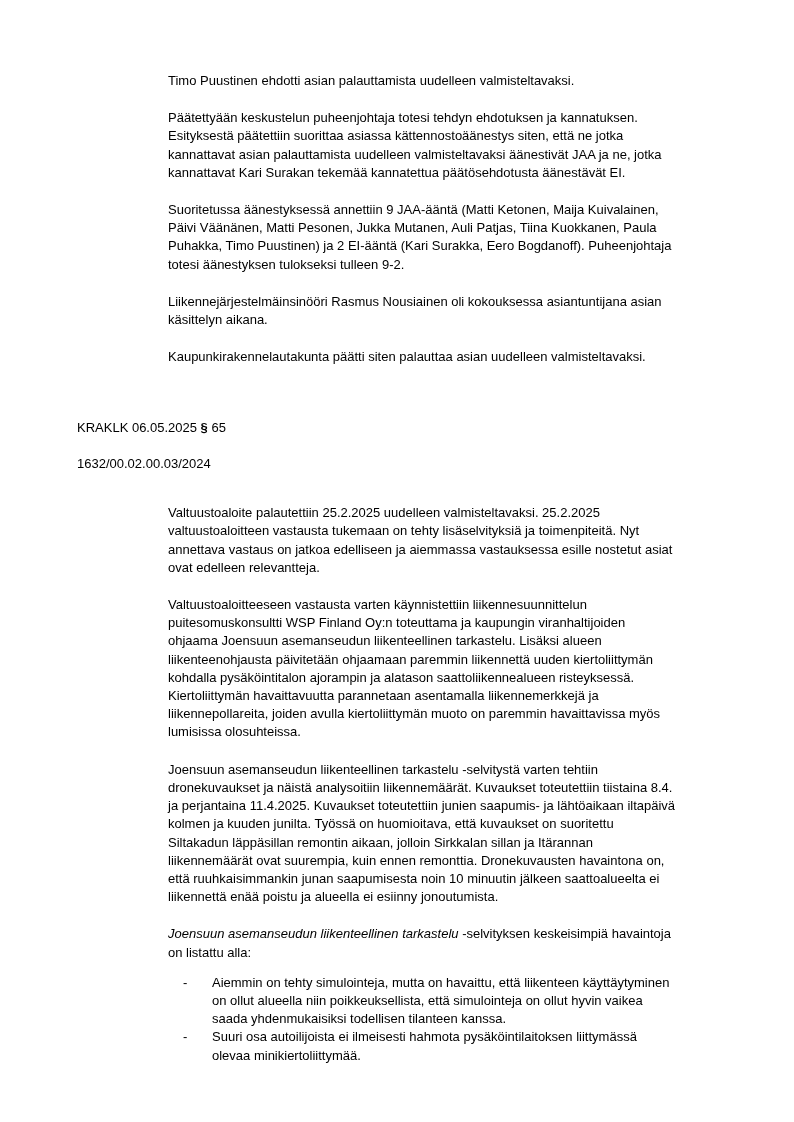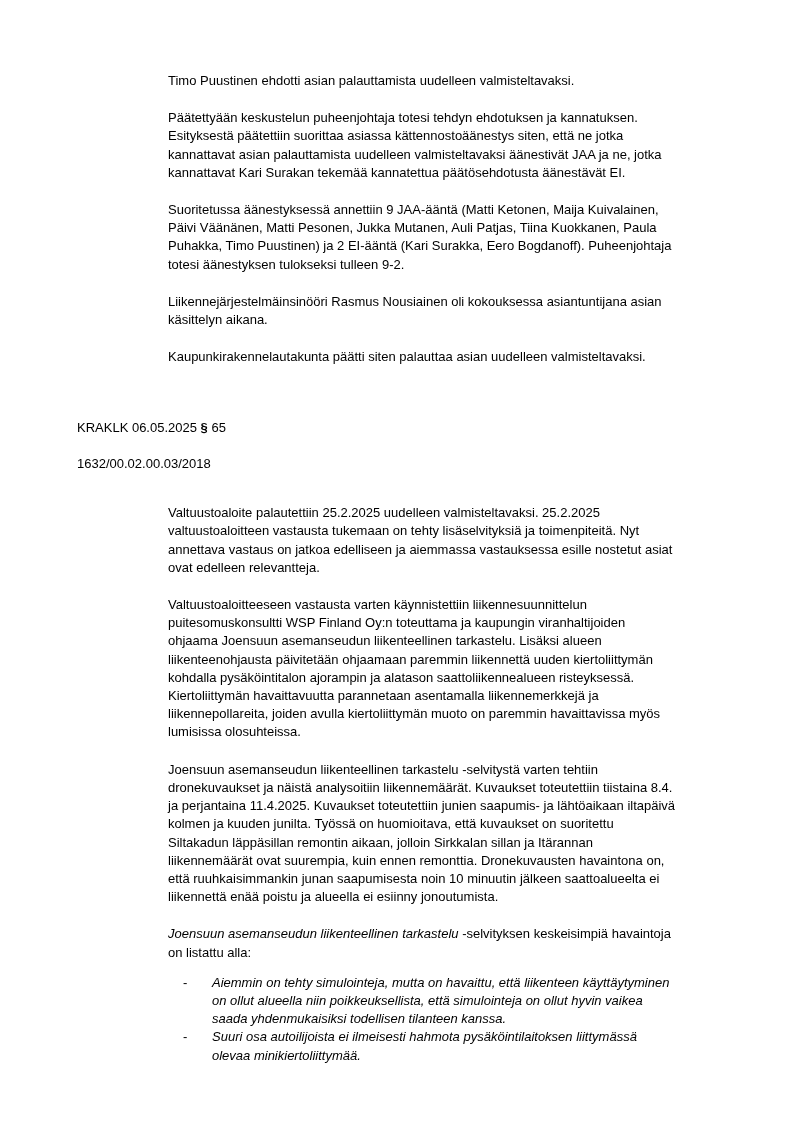--- a/index.html
+++ b/index.html
@@ -33,21 +33,21 @@
   .section-mark { font-weight: bold; }
   .italic { font-style: italic; }
   .para.no-gap { margin-bottom: 12px; }
   .list {
     margin-left: 168px;
     margin-right: 40px;
     margin-top: 6px;
   }
   .list-item { display: flex; padding-left: 15px; }
   .list-item .marker { flex: none; width: 29px; }
-  .list-item .item-text { flex: 1; white-space: pre-line; font-style: italic; }
+  .list-item .item-text { flex: 1; white-space: pre-line; }
 </style>
 </head>
 <body>
 
 <div class="page">
   <div class="content">
 
     <p class="para">Timo Puustinen ehdotti asian palauttamista uudelleen valmisteltavaksi.</p>
 
     <p class="para">Päätettyään keskustelun puheenjohtaja totesi tehdyn ehdotuksen ja kannatuksen.
@@ -60,21 +60,21 @@
 Puhakka, Timo Puustinen) ja 2 EI-ääntä (Kari Surakka, Eero Bogdanoff). Puheenjohtaja
 totesi äänestyksen tulokseksi tulleen 9-2.</p>
 
     <p class="para">Liikennejärjestelmäinsinööri Rasmus Nousiainen oli kokouksessa asiantuntijana asian
 käsittelyn aikana.</p>
 
     <p class="para">Kaupunkirakennelautakunta päätti siten palauttaa asian uudelleen valmisteltavaksi.</p>
 
     <div class="heading">
       <span>KRAKLK 06.05.2025 </span><span class="section-mark">§</span><span> 65</span><br>
-      <span>1632/00.02.00.03/2018</span>
+      <span>1632/00.02.00.03/2024</span>
     </div>
 
     <p class="para">Valtuustoaloite palautettiin 25.2.2025 uudelleen valmisteltavaksi. 25.2.2025
 valtuustoaloitteen vastausta tukemaan on tehty lisäselvityksiä ja toimenpiteitä. Nyt
 annettava vastaus on jatkoa edelliseen ja aiemmassa vastauksessa esille nostetut asiat
 ovat edelleen relevantteja.</p>
 
     <p class="para">Valtuustoaloitteeseen vastausta varten käynnistettiin liikennesuunnittelun
 puitesomuskonsultti WSP Finland Oy:n toteuttama ja kaupungin viranhaltijoiden
 ohjaama Joensuun asemanseudun liikenteellinen tarkastelu. Lisäksi alueen

